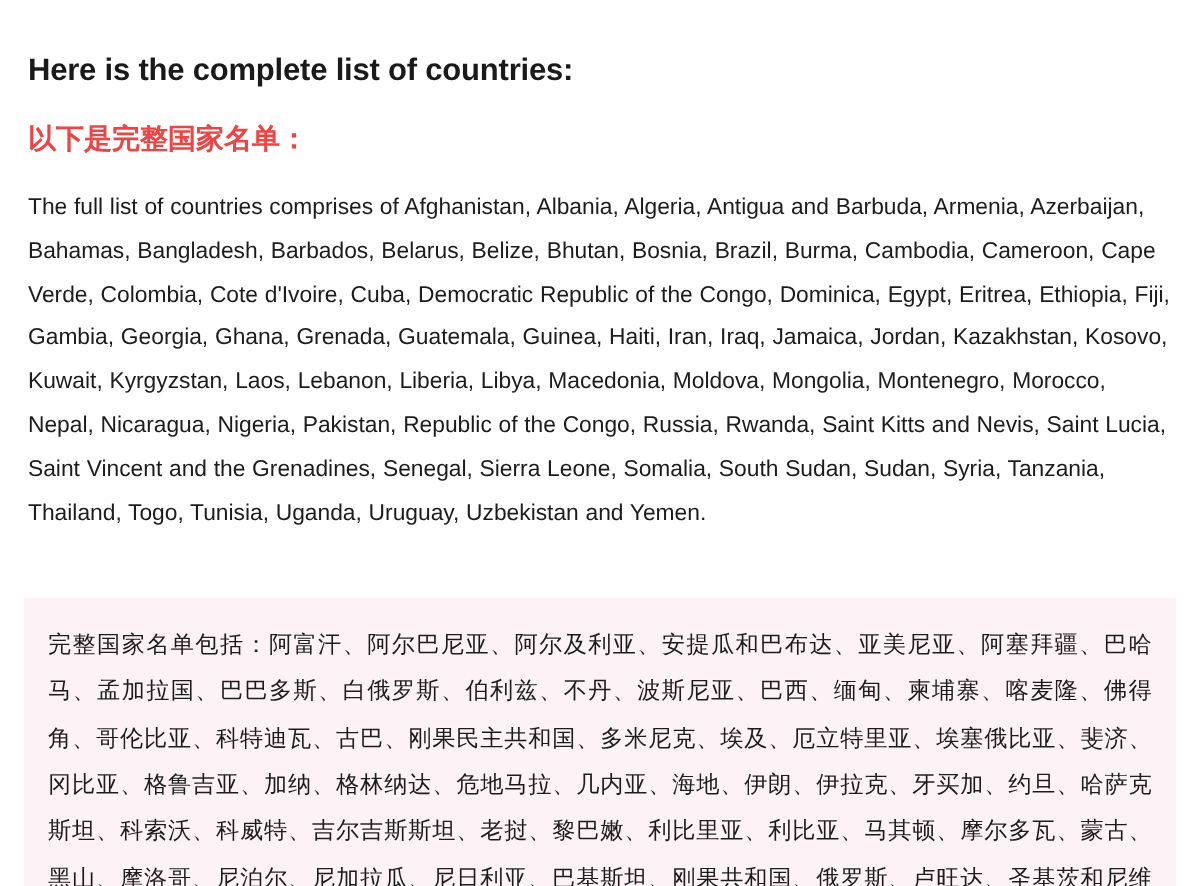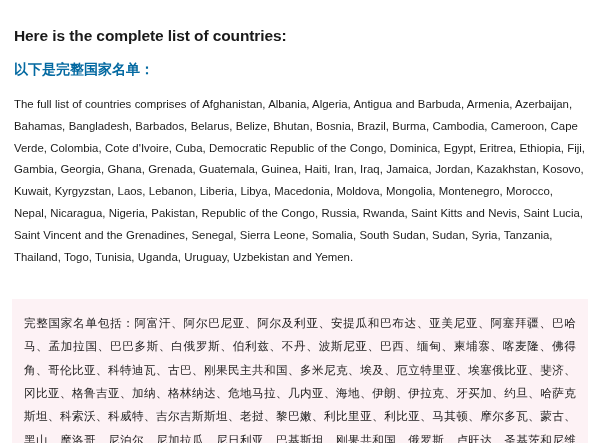--- a/index.html
+++ b/index.html
@@ -25,21 +25,21 @@
     font-size: 15.5px;
     font-weight: bold;
     color: #1a1a1a;
     letter-spacing: -0.1px;
     margin: 0 0 14px 0;
     line-height: 1.3;
   }
   .title-zh {
     font-size: 14px;
     font-weight: bold;
-    color: #0369a1;
+    color: #ef4444;
     margin: 0 0 14px 0;
     line-height: 1.4;
   }
   .body-en {
     font-size: 11.4px;
     color: #1c1c1c;
     line-height: 1.92;
     margin: 0 0 30px 0;
     text-align: left;
     word-spacing: 0.2px;

